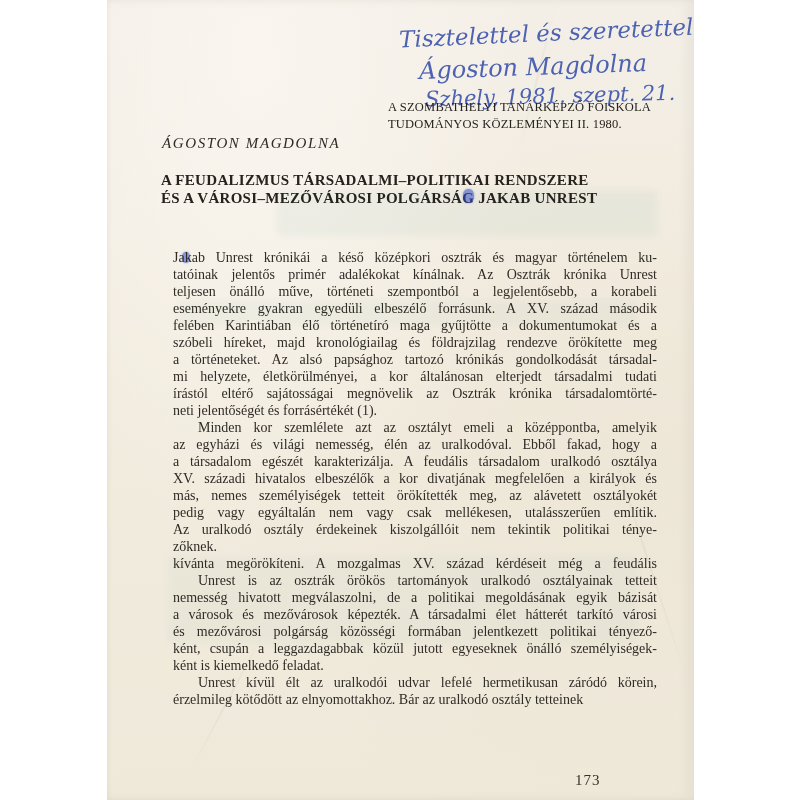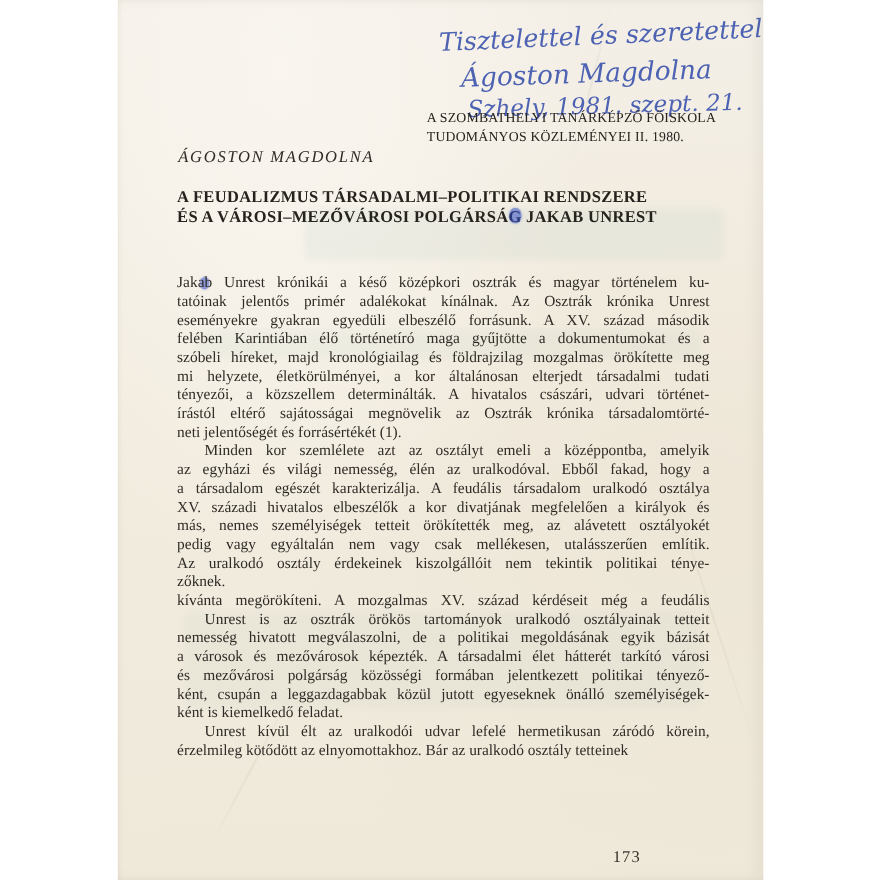--- a/index.html
+++ b/index.html
@@ -33,34 +33,34 @@
   .author{
     position:absolute;left:55px;top:135px;
     font-style:italic;font-size:15px;letter-spacing:1.6px;color:#2f2b26;white-space:nowrap;
   }
   .title{
     position:absolute;left:54px;top:172px;width:420px;
     font-weight:bold;font-size:15px;line-height:17.5px;letter-spacing:.3px;color:#26231e;
   }
   .title .tline{white-space:nowrap;text-align:right;}
   .body-text{
-    position:absolute;left:54px;top:249px;width:484px;
+    position:absolute;left:66px;top:249px;width:484px;
     font-size:14px;line-height:17px;color:#2f2b26;
   }
   .line{text-align:justify;text-align-last:justify;height:17px;white-space:nowrap;}
   .line.last{text-align-last:left;}
   .line.indent{text-indent:25px;}
   .ink-mark{
     position:absolute;border-radius:45%;
     background:rgba(47,74,196,.55);box-shadow:0 0 2px rgba(47,74,196,.5);
   }
   .ink-mark.title-mark{left:356px;top:189px;width:11px;height:14px;}
   .ink-mark.body-mark{left:75px;top:252px;width:8px;height:11px;}
   .page-number{
-    position:absolute;left:450px;top:772px;font-size:15px;letter-spacing:1px;color:#35312a;
+    position:absolute;left:468px;top:772px;font-size:15px;letter-spacing:1px;color:#35312a;
   }
 </style>
 </head>
 <body>
 
 <div class="scan-page">
 
   <div class="showthrough" style="left:170px;top:190px;width:380px;height:46px;"></div>
   <div class="showthrough" style="left:70px;top:300px;width:460px;height:26px;background:rgba(148,190,173,.07);"></div>
   <div class="showthrough" style="left:60px;top:556px;width:470px;height:88px;background:rgba(148,190,173,.08);"></div>
@@ -85,25 +85,26 @@
     <div class="tline">ÉS A VÁROSI–MEZŐVÁROSI POLGÁRSÁG JAKAB UNREST</div>
   </div>
 
   <div class="ink-mark title-mark"></div>
   <div class="ink-mark body-mark"></div>
 
   <div class="body-text">
       <div>
         <div class="line">Jakab Unrest krónikái a késő középkori osztrák és magyar történelem ku-</div>
         <div class="line">tatóinak jelentős primér adalékokat kínálnak. Az Osztrák krónika Unrest</div>
+        <div class="line">teljesen önálló műve, történeti szempontból a legjelentősebb, a korabeli</div>
         <div class="line">eseményekre gyakran egyedüli elbeszélő forrásunk. A XV. század második</div>
         <div class="line">felében Karintiában élő történetíró maga gyűjtötte a dokumentumokat és a</div>
-        <div class="line">szóbeli híreket, majd kronológiailag és földrajzilag mozgalmas örökítette meg</div>
+        <div class="line">szóbeli híreket, majd kronológiailag és földrajzilag rendezve örökítette meg</div>
+        <div class="line">a történeteket. Az alsó papsághoz tartozó krónikás gondolkodását társadal-</div>
         <div class="line">mi helyzete, életkörülményei, a kor általánosan elterjedt társadalmi tudati</div>
-        <div class="line">tényezői, a közszellem determinálták. A hivatalos császári, udvari történet-</div>
         <div class="line">írástól eltérő sajátosságai megnövelik az Osztrák krónika társadalomtörté-</div>
         <div class="line last">neti jelentőségét és forrásértékét (1).</div>
       </div>
       <div>
         <div class="line indent">Minden kor szemlélete azt az osztályt emeli a középpontba, amelyik</div>
         <div class="line">az egyházi és világi nemesség, élén az uralkodóval. Ebből fakad, hogy a</div>
         <div class="line">a társadalom egészét karakterizálja. A feudális társadalom uralkodó osztálya</div>
         <div class="line">XV. századi hivatalos elbeszélők a kor divatjának megfelelően a királyok és</div>
         <div class="line">más, nemes személyiségek tetteit örökítették meg, az alávetett osztályokét</div>
         <div class="line">pedig vagy egyáltalán nem vagy csak mellékesen, utalásszerűen említik.</div>

